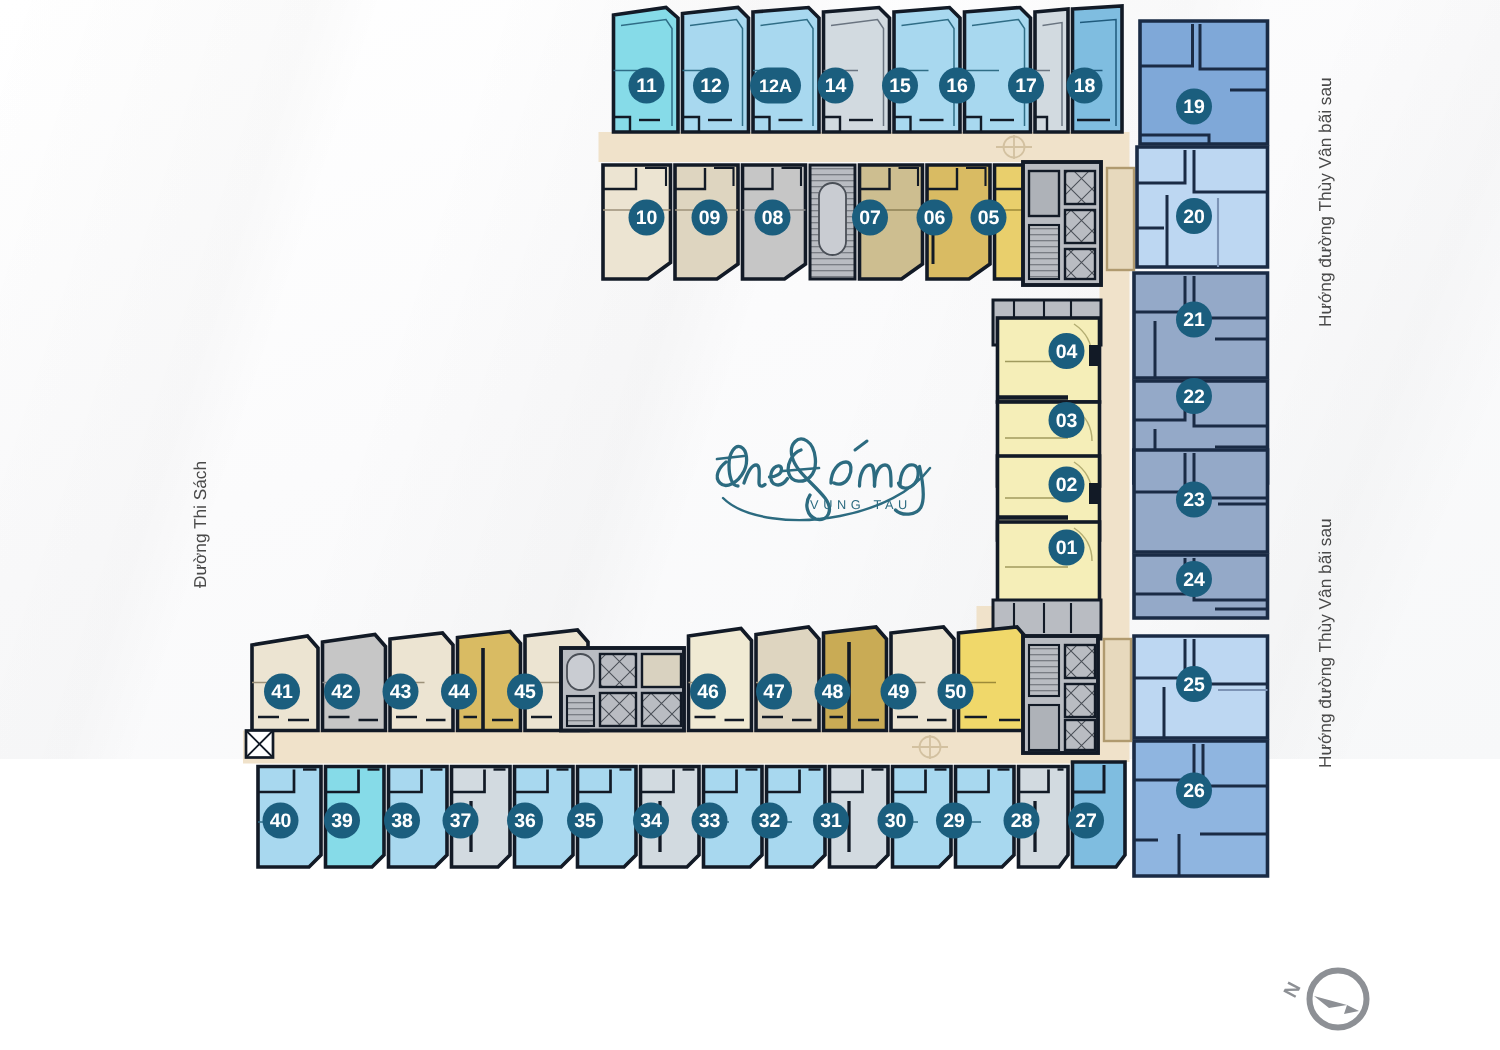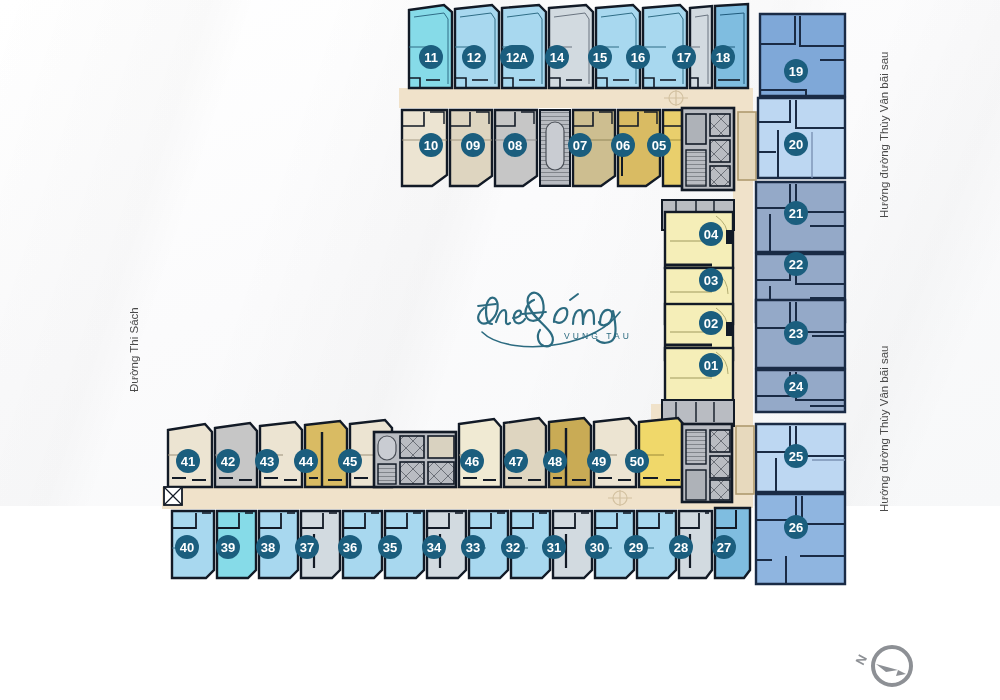--- a/index.html
+++ b/index.html
@@ -40,21 +40,20 @@
     left:470px; top:280px;
     width:160px; height:72px;
   }
   .logo-sub{
     position:absolute;
     left:540px; top:331px;
     font-size:8.5px;
     letter-spacing:3.1px;
     color:#2c6b80;
     font-family:"Liberation Sans", sans-serif;
-    padding-left:24px;
   }
 
   
   .vlabel{
     position:absolute;
     font-size:11.5px;
     color:#4a4a4a;
     white-space:nowrap;
     font-family:"Liberation Sans", sans-serif;
     transform-origin:0 0;

